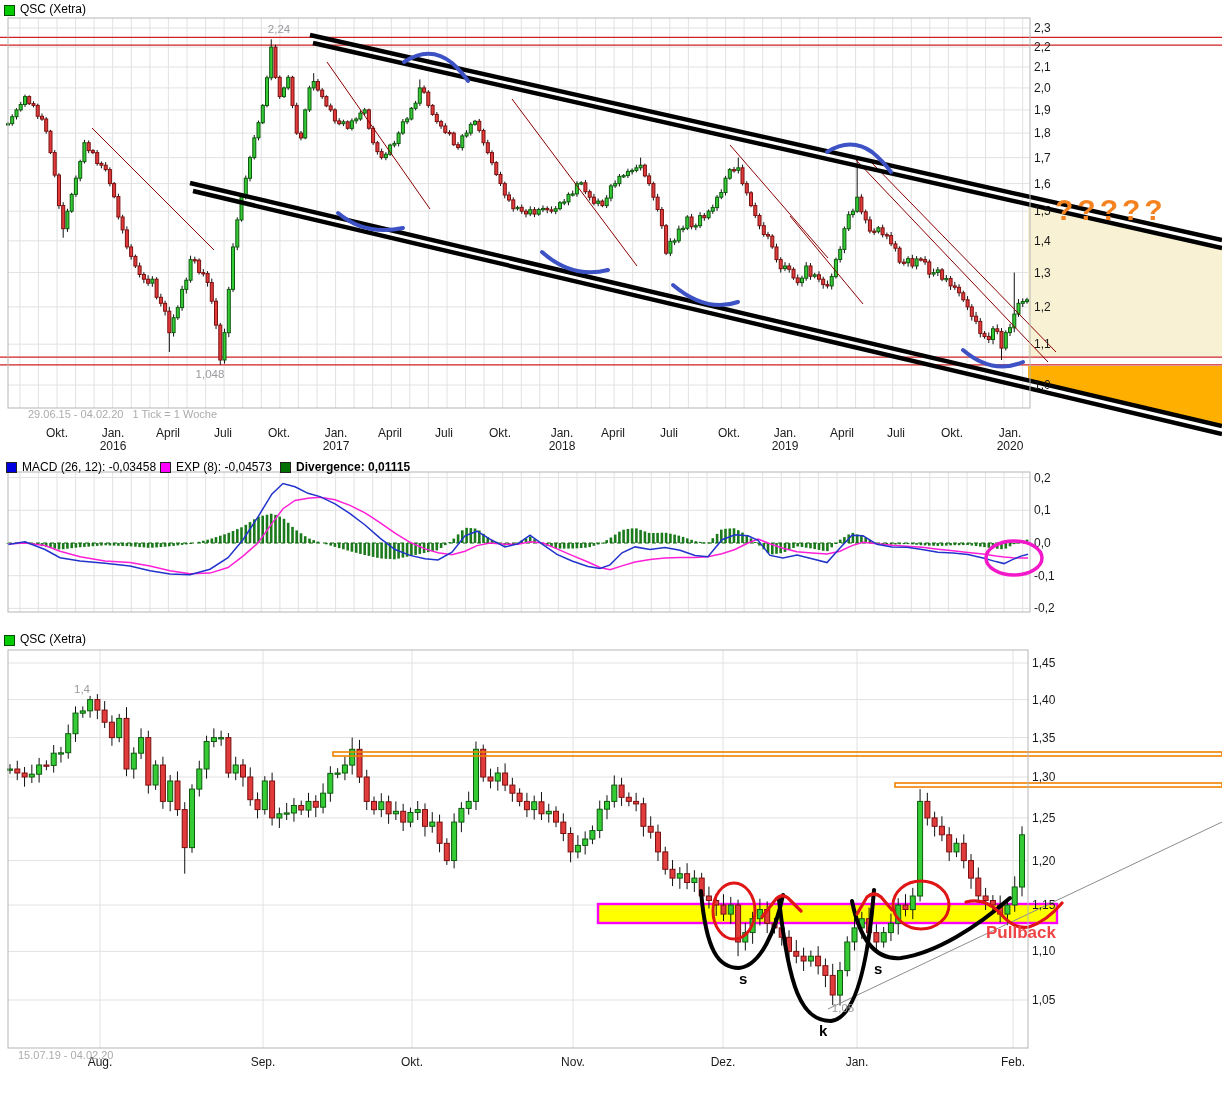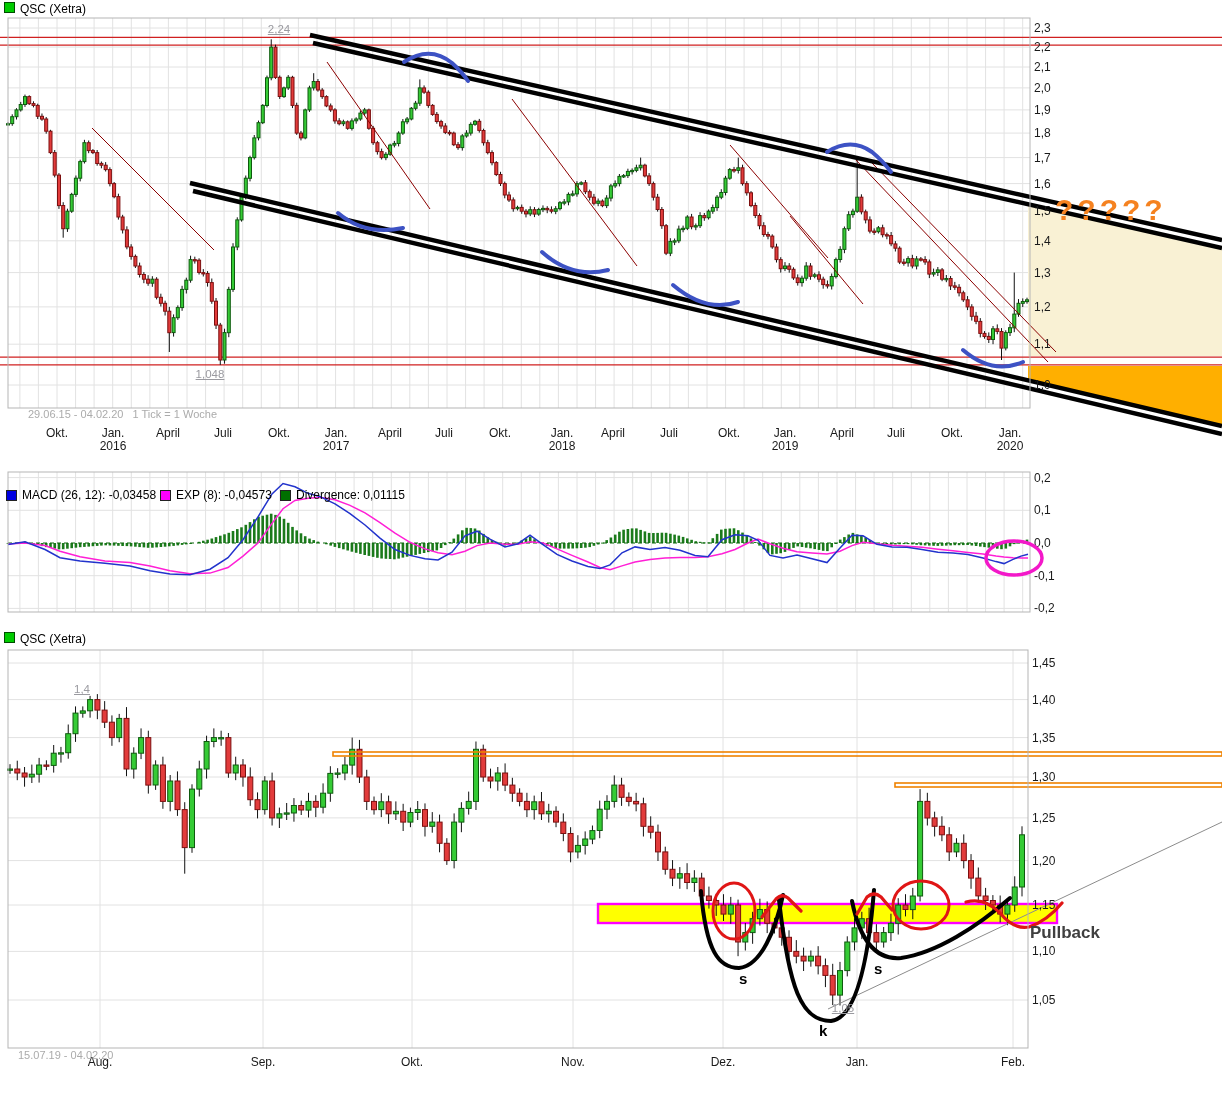--- a/index.html
+++ b/index.html
@@ -1,27 +1,27 @@
 <!DOCTYPE html>
 <html><head>
 <meta charset="utf-8">
 <style>
   html,body{margin:0;padding:0;background:#fff;}
   #stage{position:relative;width:1222px;height:1096px;background:#fff;overflow:hidden;
          font-family:"Liberation Sans",sans-serif;}
   #chartsvg{position:absolute;left:0;top:0;}
-  .legend{position:absolute;display:flex;align-items:flex-start;font-size:12px;color:#000;}
+  .legend{position:absolute;display:flex;align-items:flex-end;font-size:12px;color:#000;}
   .sw{display:inline-block;width:9px;height:9px;margin-right:5px;border:1px solid #222;}
   .foot{position:absolute;font-size:11px;color:#ababab;white-space:pre;}
-  .glabel{position:absolute;font-size:11.5px;color:#9a9aa0;text-align:center;text-decoration:underline;}
+  .glabel{position:absolute;font-size:11.5px;color:#9a9aa0;text-align:center;}
   .mark{position:absolute;font-size:15px;font-weight:bold;color:#000;}
   #q-marks{position:absolute;left:1055px;top:193px;font-size:30px;font-weight:bold;
            color:#f58220;letter-spacing:4px;}
-  #pullback{position:absolute;left:986px;top:923px;font-size:17px;font-weight:bold;color:#404040;margin-left:44px;}
-  .mleg{position:absolute;top:460px;display:flex;align-items:center;font-size:12px;color:#000;margin-top:28px;}
+  #pullback{position:absolute;left:986px;top:923px;font-size:17px;font-weight:bold;color:#ef4444;}
+  .mleg{position:absolute;top:460px;display:flex;align-items:center;font-size:12px;color:#000;}
 </style>
 </head>
 <body>
 
 <div id="stage">
   <svg id="chartsvg" width="1222" height="1096">
       <g>
         <line x1="19.9" y1="18" x2="19.9" y2="408" stroke="#e2e2e2" stroke-width="1"></line>
         <line x1="38.4" y1="18" x2="38.4" y2="408" stroke="#e2e2e2" stroke-width="1"></line>
         <line x1="57.0" y1="18" x2="57.0" y2="408" stroke="#e2e2e2" stroke-width="1"></line>
@@ -1324,21 +1324,21 @@
   <div id="q-marks">?????</div>
 
   <div class="mleg" style="left:6px;">
     <span class="sw" id="sw-macd" style="background: rgb(0, 0, 224);"></span>
     <span>MACD (26, 12): -0,03458</span>
   </div>
   <div class="mleg" style="left:160px;">
     <span class="sw" id="sw-exp" style="background: rgb(255, 0, 255);"></span>
     <span>EXP (8): -0,04573</span>
   </div>
-  <div class="mleg" style="left:280px;">
+  <div class="mleg" style="left:280px;font-weight:bold;">
     <span class="sw" id="sw-div" style="background: rgb(0, 112, 0);"></span>
     <span>Divergence: 0,01115</span>
   </div>
 
   <div class="legend" style="left:4px;top:632px;">
     <span class="sw" style="background:#00cc00;border-color:#004d00;"></span>
     <span>QSC (Xetra)</span>
   </div>
   <div class="foot" style="left:10px;top:1049px;margin-left:8px;">15.07.19 - 04.02.20</div>
   <div class="glabel" style="left:67px;top:683px;width:30px;">1,4</div>

